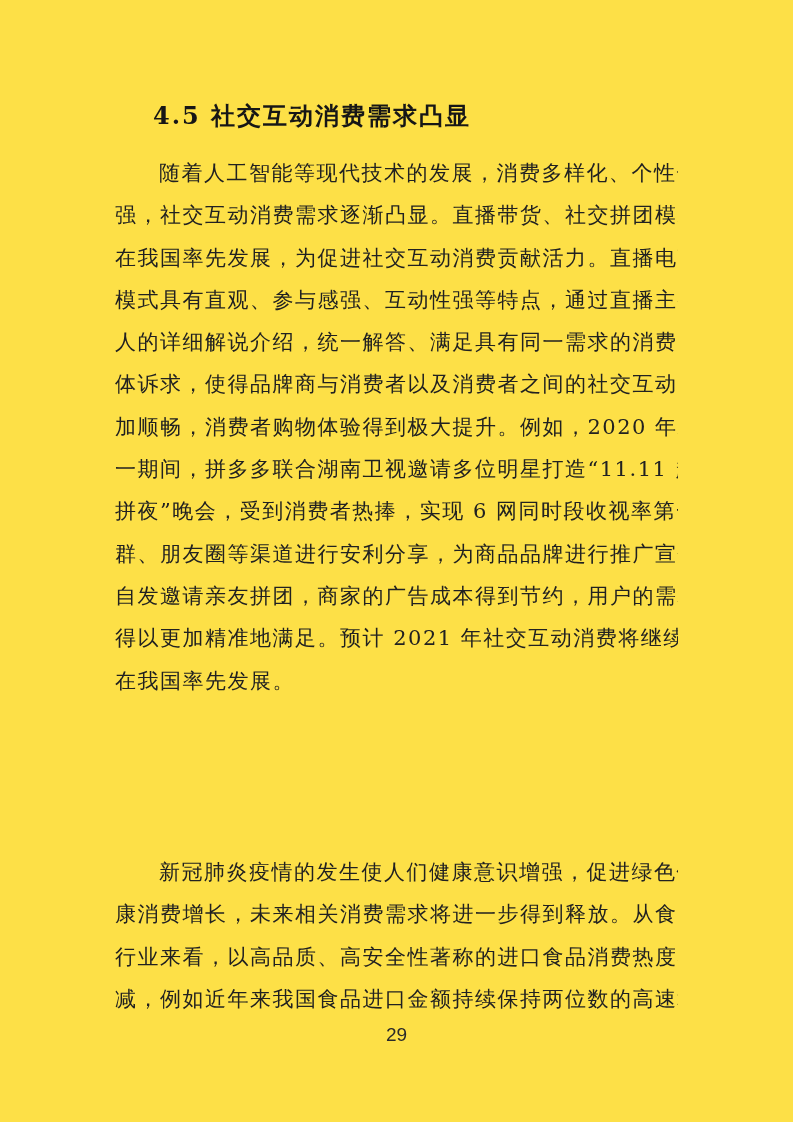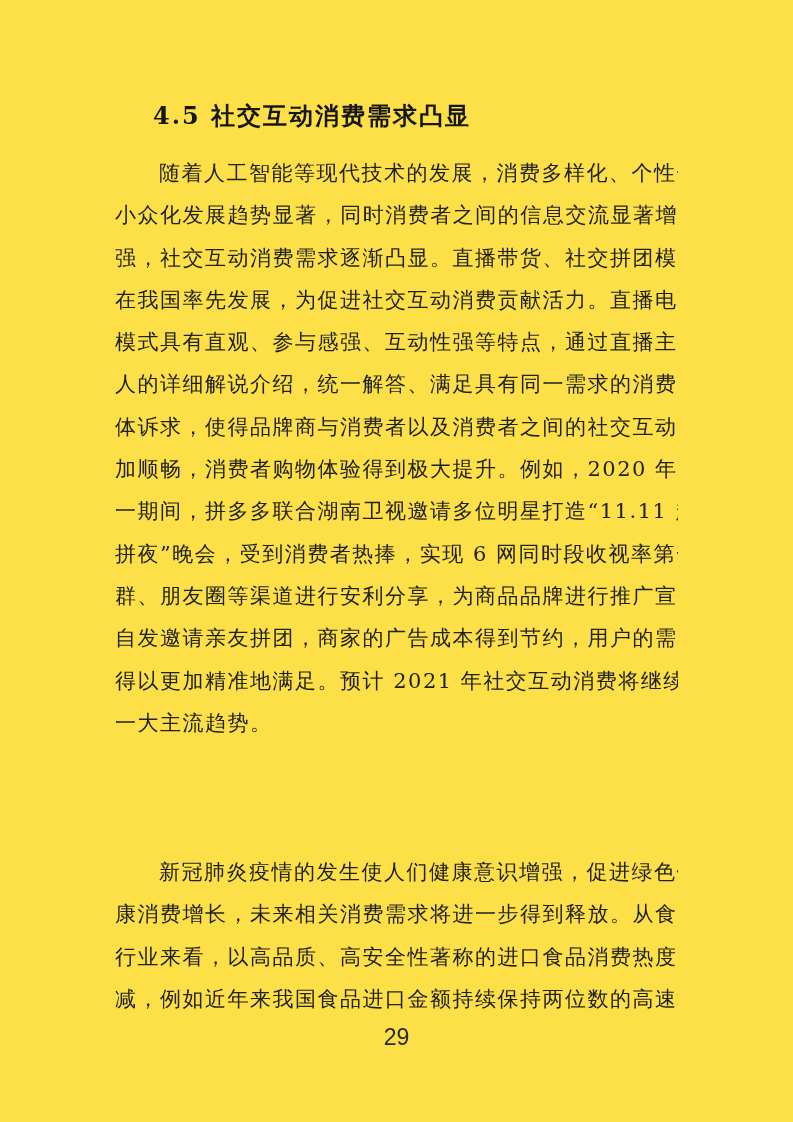--- a/index.html
+++ b/index.html
@@ -52,46 +52,45 @@
     text-align-last: left;
     text-align: left;
   }
   .page-number {
     position: absolute;
     top: 1024px;
     left: 0;
     width: 100%;
     text-align: center;
     font-family: "Liberation Sans", "DejaVu Sans", sans-serif;
-    font-size: 23px;
+    font-size: 19px;
     color: #2a2a2a;
   }
 </style>
 </head>
 <body>
 
 <div class="page">
 
   <div class="heading heading-45">4.5 社交互动消费需求凸显</div>
 
   <div class="para para-45">
     <div class="tline first">随着人工智能等现代技术的发展，消费多样化、个性化、</div>
-    <div class="tline">小众化发展趋势显著，同时消费者之间的信息交流显著增</div>
     <div class="tline">强，社交互动消费需求逐渐凸显。直播带货、社交拼团模式</div>
     <div class="tline">在我国率先发展，为促进社交互动消费贡献活力。直播电商</div>
     <div class="tline">模式具有直观、参与感强、互动性强等特点，通过直播主持</div>
     <div class="tline">人的详细解说介绍，统一解答、满足具有同一需求的消费群</div>
     <div class="tline">体诉求，使得品牌商与消费者以及消费者之间的社交互动更</div>
     <div class="tline">加顺畅，消费者购物体验得到极大提升。例如，2020 年双十</div>
     <div class="tline">一期间，拼多多联合湖南卫视邀请多位明星打造“11.11 超</div>
     <div class="tline">拼夜”晚会，受到消费者热捧，实现 6 网同时段收视率第一。</div>
     <div class="tline">群、朋友圈等渠道进行安利分享，为商品品牌进行推广宣传，</div>
     <div class="tline">自发邀请亲友拼团，商家的广告成本得到节约，用户的需求</div>
     <div class="tline">得以更加精准地满足。预计 2021 年社交互动消费将继续是</div>
-    <div class="tline lastline">一大主流趋势。</div>
+    <div class="tline lastline">在我国率先发展。</div>
   </div>
 
 
   <div class="para para-46">
     <div class="tline first">新冠肺炎疫情的发生使人们健康意识增强，促进绿色健</div>
     <div class="tline">康消费增长，未来相关消费需求将进一步得到释放。从食品</div>
     <div class="tline">行业来看，以高品质、高安全性著称的进口食品消费热度不</div>
     <div class="tline">减，例如近年来我国食品进口金额持续保持两位数的高速增</div>
   </div>
 

